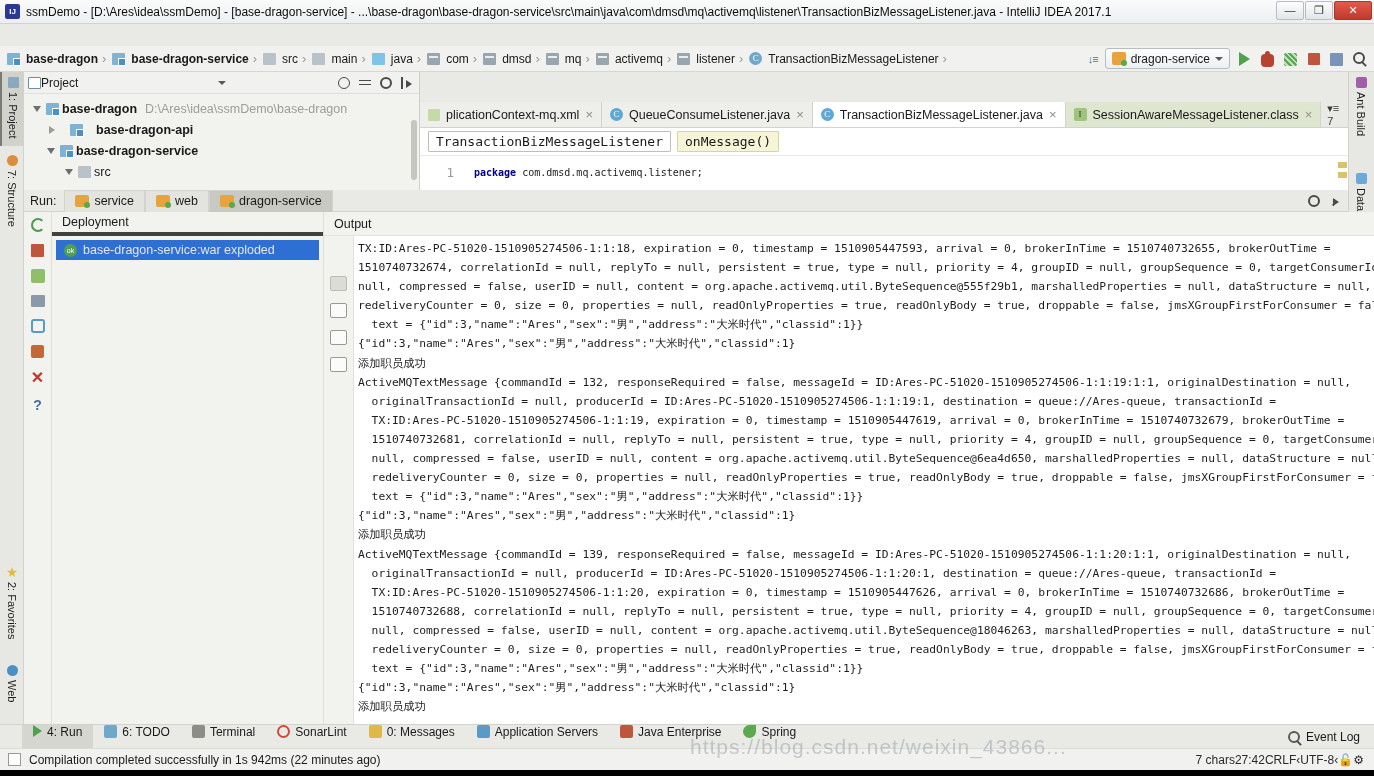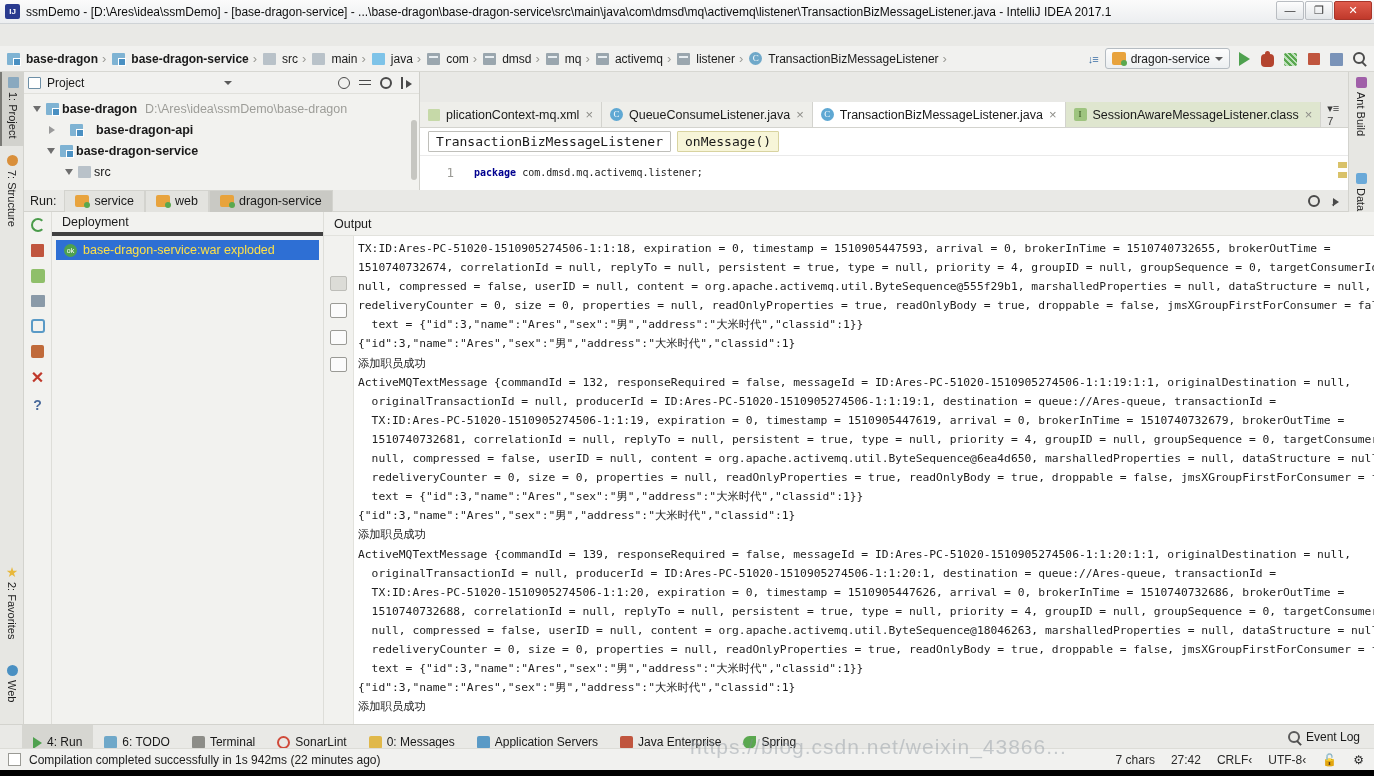--- a/index.html
+++ b/index.html
@@ -122,21 +122,21 @@
 
   
   .projwin{
     position:absolute; left:24px; top:72px; width:396px; height:118px;
     background:#f2f2ef; border-right:1px solid #cfcfca;
   }
   .projhdr{
     height:22px; display:flex; align-items:center; padding:0 4px;
     background:#f1f1ef; border-bottom:1px solid #e0e0db;
   }
-  .projhdr .ttl{ font-size:12px; margin-left:6px; }
+  .projhdr .ttl{ font-size:12px; }
   .proj-ico{width:13px;height:12px;border:1px solid #6d8fa6;background:#fff;border-radius:1px;}
   .hdr-right{ margin-left:auto; display:flex; align-items:center; gap:9px; padding-right:4px;}
   .ico-target{width:12px;height:12px;border:1.6px solid #4a4a4a;border-radius:50%;}
   .ico-collapse{width:12px;height:12px;position:relative;}
   .ico-collapse:before,.ico-collapse:after{content:"";position:absolute;left:0;width:12px;height:1.6px;background:#4a4a4a;}
   .ico-collapse:before{top:3px;} .ico-collapse:after{top:7px;}
   .ico-gear{width:12px;height:12px;border:2px solid #4a4a4a;border-radius:50%;}
   .ico-hide{width:10px;height:12px;border-left:2px solid #4a4a4a;position:relative;}
   .ico-hide:after{content:"";position:absolute;left:3px;top:3px;width:0;height:0;border-top:4px solid transparent;border-bottom:4px solid transparent;border-left:6px solid #4a4a4a;}
 
@@ -226,21 +226,21 @@
   .si-close{color:#c0392b;font-size:16px;font-weight:bold;line-height:1;}
   .si-help{color:#4a6a9b;font-size:14px;font-weight:bold;line-height:1;}
 
   .deploycol{ width:272px; background:#f2f2ef; border-right:1px solid #dedeD9; flex:none;}
   .colhdr{
     height:24px; display:flex;align-items:center;padding-left:10px;
     font-size:12.5px; background:#f2f2ef; border-bottom:4px solid #404040;
   }
   .deprow{
     margin:4px 4px 0 4px; height:20px; display:flex; align-items:center; gap:6px;
-    padding-left:8px; background:#2e6fd4; color:#fde047; font-size:12.5px;
+    padding-left:8px; background:#2e6fd4; color:#e5e5e5; font-size:12.5px;
   }
   .okico{width:13px;height:13px;border-radius:50%;background:#4fa14f;position:relative;flex:none;}
   .okico:after{content:"ok";position:absolute;inset:0;font-size:7px;color:#fff;text-align:center;line-height:13px;}
 
   .outcol{ flex:1; display:flex; flex-direction:column; background:#fff; position:relative;}
   .outhdr{
     height:24px; display:flex;align-items:center;padding-left:10px;
     font-size:12.5px; background:#f2f2ef; border-bottom:1px solid #e2e2dd; flex:none;
   }
   .outbody{ flex:1; display:flex; background:#fff; overflow:hidden; position:relative;}
@@ -257,41 +257,41 @@
     color:#1d1d1d; white-space:pre;
   }
   .console .ln{ white-space:pre; }
 
   
   .btmtabs{
     position:absolute; left:0; top:724px; width:1374px; height:24px;
     background:#e9e9e6; border-top:1px solid #d3d3ce;
     display:flex; align-items:center; padding-left:22px; gap:0;
   }
-  .btab{ display:flex;align-items:flex-end;gap:5px;padding:0 11px;height:24px;font-size:12px; white-space:nowrap;}
+  .btab{ display:flex;align-items:flex-start;gap:5px;padding:0 11px;height:24px;font-size:12px; white-space:nowrap;}
   .btab.active{ background:#d6d6d1; }
   .bi{width:13px;height:13px;flex:none;border-radius:2px;}
   .bi-run{width:0;height:0;border-radius:0;border-top:6px solid transparent;border-bottom:6px solid transparent;border-left:9px solid #4fa14f;}
   .bi-todo{background:#6fa8c9;}
   .bi-term{background:#8d8d88;}
   .bi-sonar{border:2px solid #d04a3a;border-radius:50%;background:transparent;}
   .bi-msg{background:#e0b84a;}
   .bi-appsrv{background:#5a9ac6;}
   .bi-javaee{background:#c0553e;}
   .bi-spring{background:#5aa84f;border-radius:50% 0 50% 50%;}
   .eventlog{margin-left:auto;display:flex;align-items:center;gap:6px;padding-right:14px;font-size:12px;}
 
   
   .statusbar{
     position:absolute; left:0; top:748px; width:1374px; height:22px;
     background:#f1f1ef; border-top:1px solid #dcdcd7;
     display:flex; align-items:center; padding-left:8px; font-size:12px;
   }
   .sb-ico{width:13px;height:13px;border:1px solid #9a9a95;background:#fff;margin-right:8px;flex:none;}
-  .sb-right{ margin-left:auto; display:flex; align-items:center; gap:16px; padding-right:10px; color:#2b2b2b;}
+  .sb-right{ margin-left:auto; display:flex; align-items:center; padding-right:10px; color:#2b2b2b;}
   .blackbar{ position:absolute;left:0;top:770px;width:1374px;height:6px;background:#000;}
 
   
   .watermark{
     position:absolute; left:690px; top:735px; width:560px; height:36px;
     color:rgba(130,140,150,0.40); font-size:21px; letter-spacing:1px;
     font-family:"Liberation Sans", sans-serif; pointer-events:none; white-space:nowrap;
   }
 </style>
 </head>

